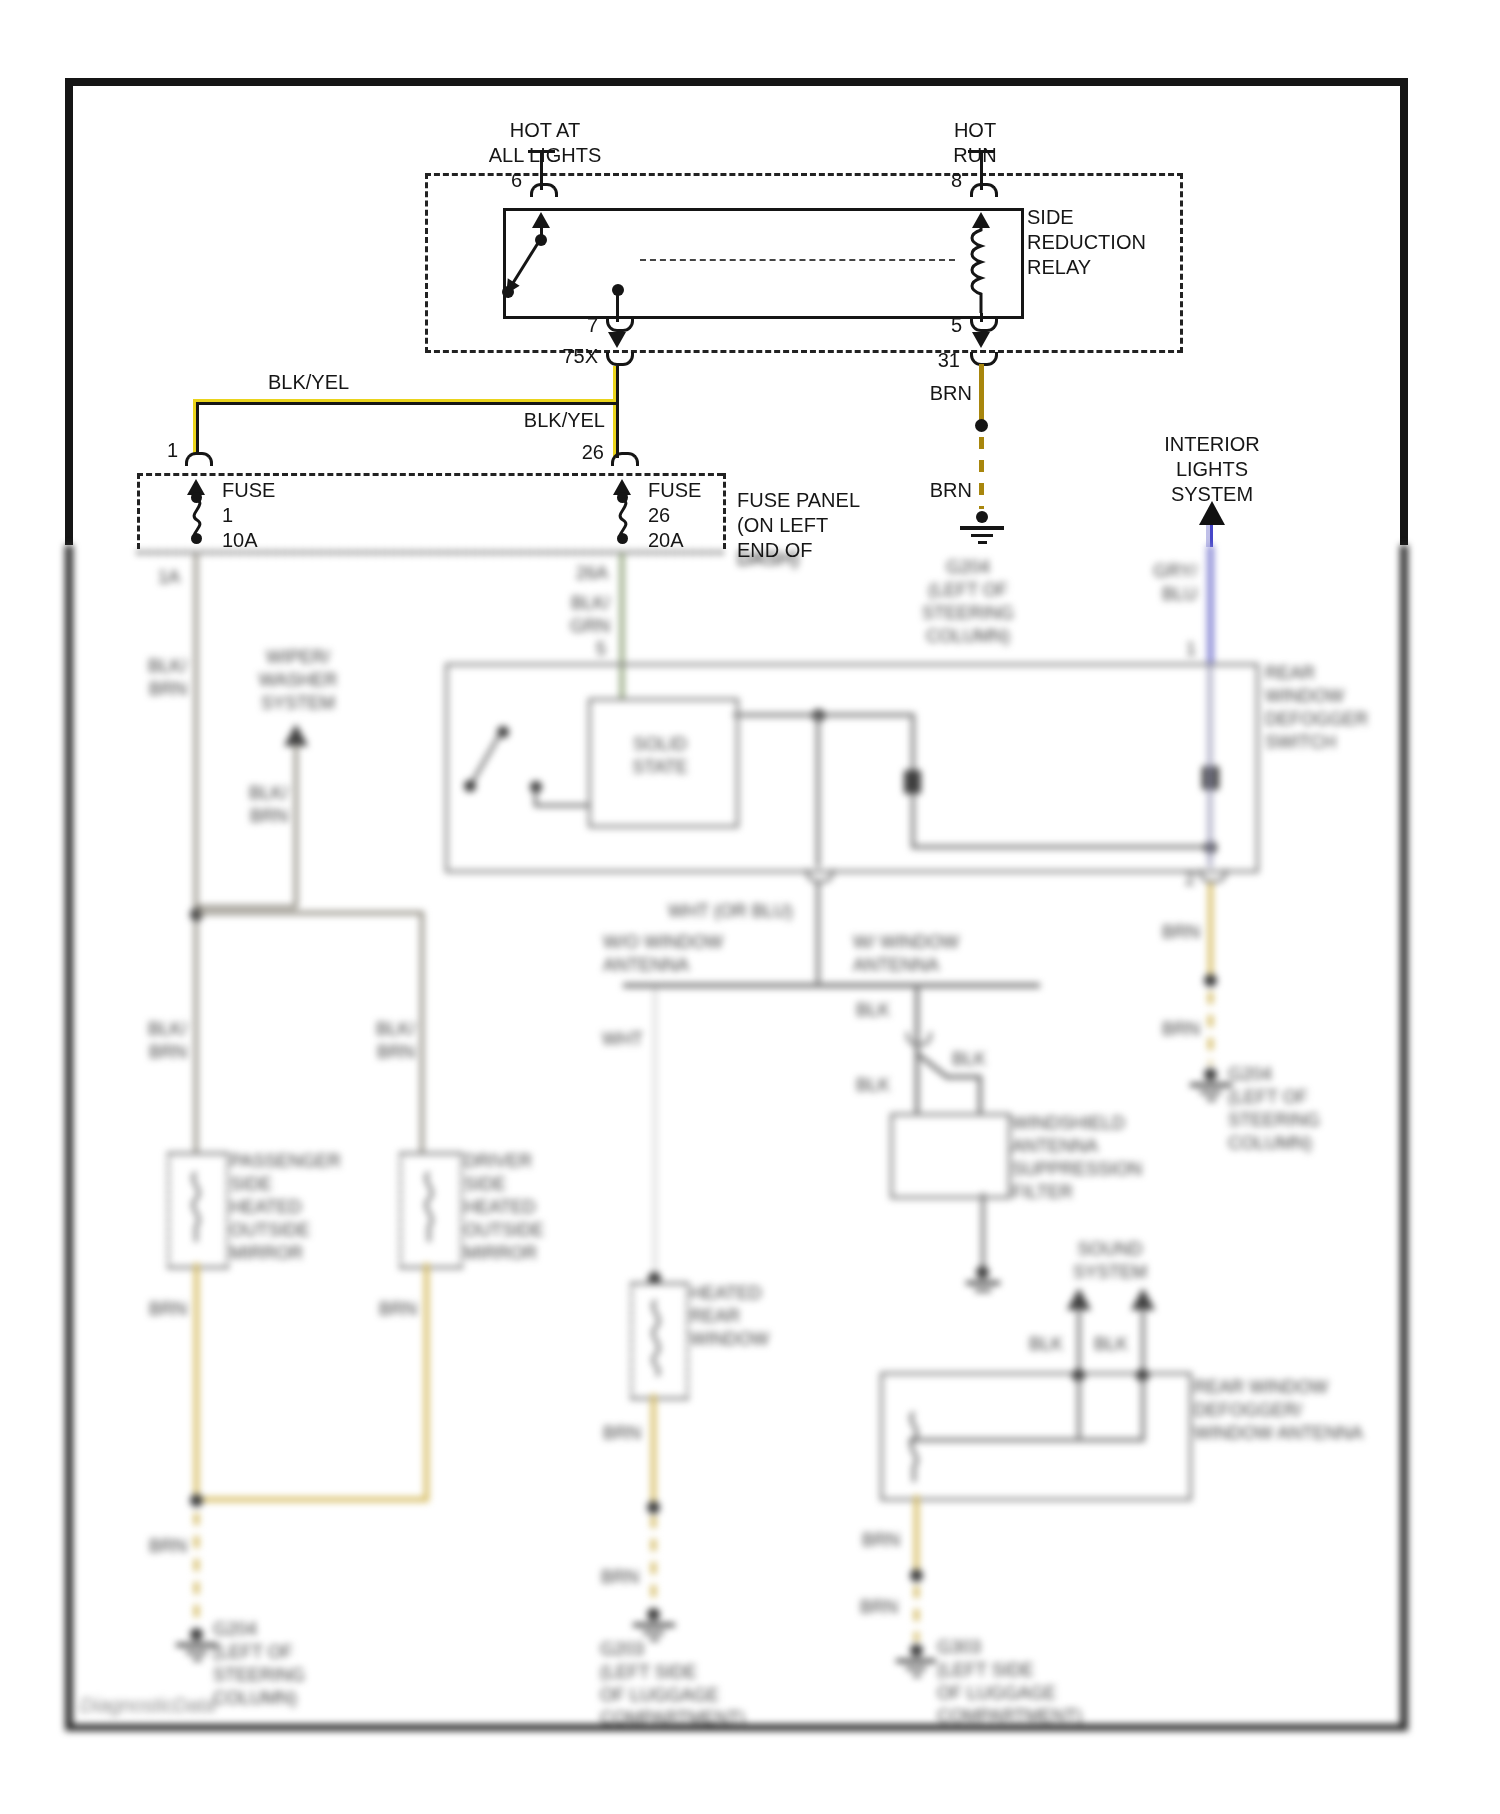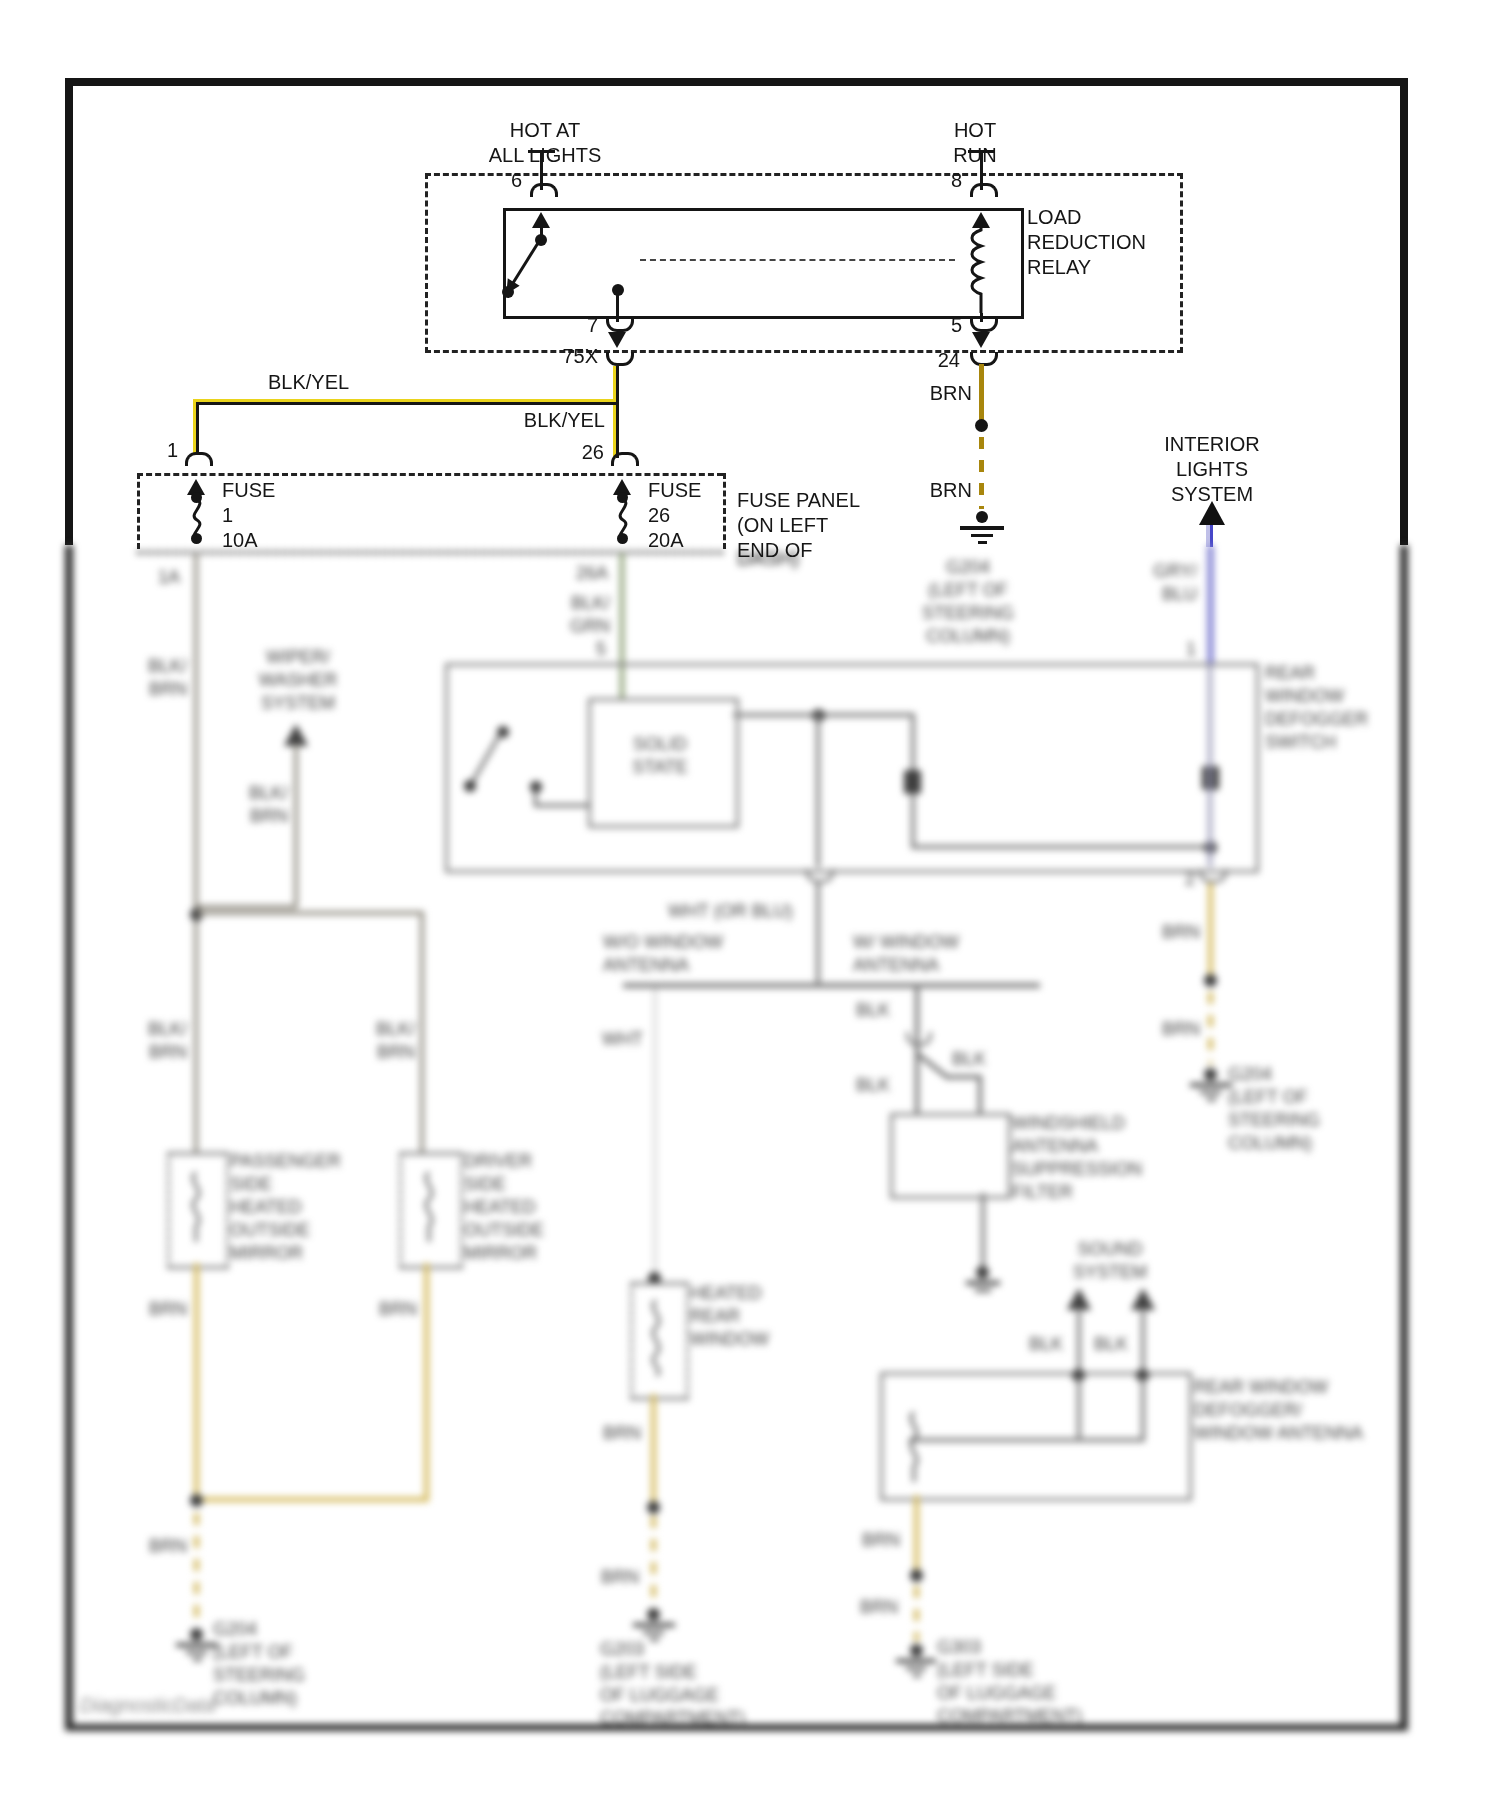--- a/index.html
+++ b/index.html
@@ -38,21 +38,21 @@
   <div class="ln" style="left:1400px;top:78px;width:8px;height:467px;"></div>
 
   <div class="t c" style="left:545px;top:118px;">HOT AT
 ALL LIGHTS</div>
   <div class="t c" style="left:975px;top:118px;">HOT
 RUN</div>
 
   <div class="a" style="left:425px;top:173px;width:752px;height:174px;border:3px dashed #222;"></div>
 
   <div class="bx" style="left:503px;top:208px;width:515px;height:105px;background:#fff;"></div>
-  <div class="t" style="left:1027px;top:205px;">LOAD
+  <div class="t" style="left:1027px;top:205px;">SIDE
 REDUCTION
 RELAY</div>
 
   <div class="ln" style="left:540px;top:150px;width:3px;height:40px;"></div>
   <div class="ln" style="left:528px;top:150px;width:27px;height:3px;"></div>
   <div class="acd" style="left:530px;top:183px;width:22px;"></div>
   <div class="t r" style="left:522px;top:168px;">6</div>
   <div class="su" style="left:532px;top:212px;"></div>
   <div class="ln" style="left:540px;top:222px;width:3px;height:16px;"></div>
   <div class="dot" style="left:535px;top:234px;width:12px;height:12px;"></div>
@@ -79,21 +79,21 @@
   <div class="sd" style="left:608px;top:332px;"></div>
   <div class="t r" style="left:598px;top:313px;">7</div>
   <div class="acu" style="left:606px;top:352px;width:22px;"></div>
   <div class="t r" style="left:598px;top:344px;">75X</div>
 
   <div class="ln" style="left:980px;top:313px;width:3px;height:9px;"></div>
   <div class="acu" style="left:970px;top:318px;width:22px;"></div>
   <div class="sd" style="left:972px;top:332px;"></div>
   <div class="t r" style="left:962px;top:313px;">5</div>
   <div class="acu" style="left:970px;top:352px;width:22px;"></div>
-  <div class="t r" style="left:960px;top:348px;">24</div>
+  <div class="t r" style="left:960px;top:348px;">31</div>
 
   <div class="a" style="left:613px;top:366px;width:3px;height:92px;background:#ead41c;"></div>
   <div class="ln" style="left:616px;top:366px;width:3px;height:92px;"></div>
   <div class="a" style="left:196px;top:399px;width:420px;height:3px;background:#ead41c;"></div>
   <div class="ln" style="left:196px;top:402px;width:420px;height:3px;"></div>
   <div class="a" style="left:193px;top:399px;width:3px;height:56px;background:#ead41c;"></div>
   <div class="ln" style="left:196px;top:402px;width:3px;height:53px;"></div>
   <div class="t" style="left:268px;top:370px;">BLK/YEL</div>
   <div class="t r" style="left:605px;top:408px;">BLK/YEL</div>
 

